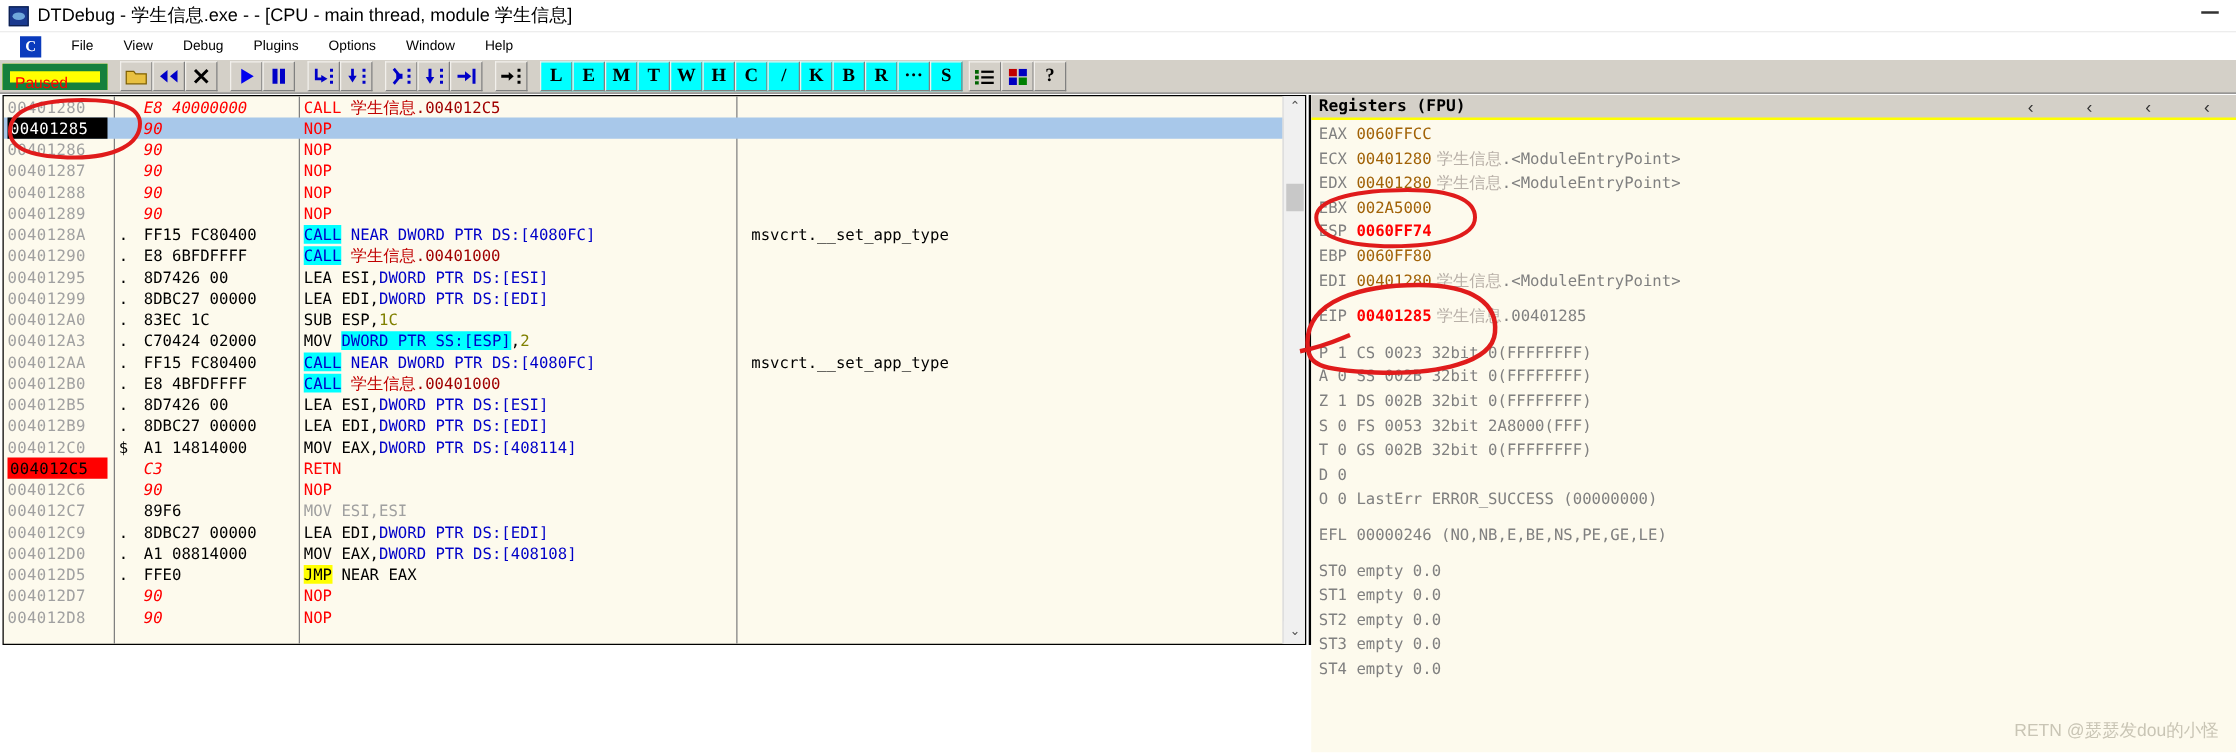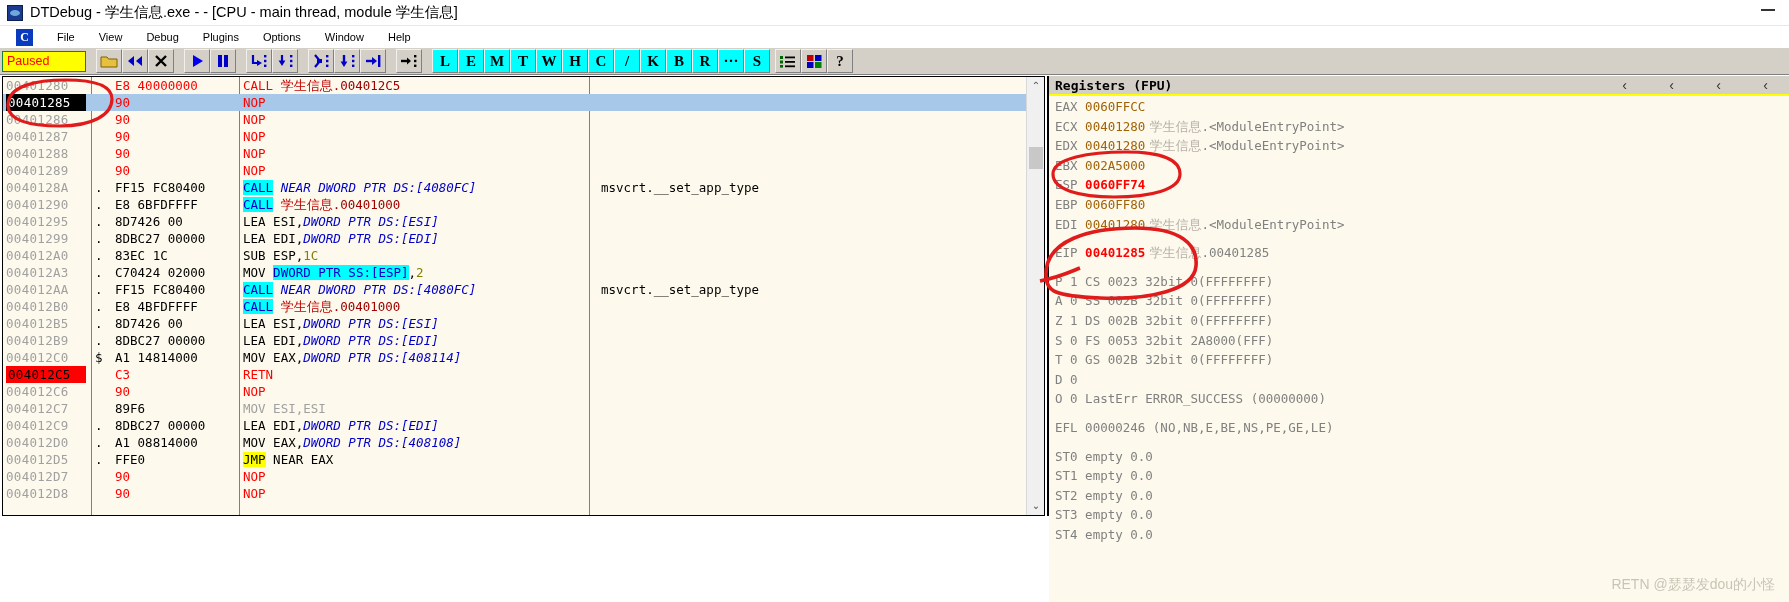--- a/index.html
+++ b/index.html
@@ -63,21 +63,21 @@
 
   
   .toolbar {
     position: absolute; left: 0; top: 48px; width: 1789px; height: 27px;
     background: #d4d0c8;
     display: flex; align-items: center;
     border-bottom: 1px solid #808080;
   }
   .status-pill {
     width: 84px; height: 21px; margin-left: 2px;
-    background: #ffff00; border: 1px solid #15803d;
+    background: #ffff00; border: 6px solid #15803d;
     color: #ff0000; font-size: 12.5px; line-height: 19px;
     padding-left: 4px;
     font-family: "Liberation Sans", sans-serif;
     flex: none;
   }
   .tb-gap { width: 10px; flex: none; }
   .tb-gap-sm { width: 5px; flex: none; }
   .tb-btn {
     width: 26px; height: 24px; flex: none;
     background: #d4d0c8;
@@ -111,30 +111,30 @@
   }
   .row.sel { background: #a8c8ea; }
   .c-addr {
     position: absolute; left: 3px; width: 80px;
     color: #a0a0a0; letter-spacing: 0.3px;
   }
   .c-addr.eip { background: #000000; color: #ffffff; padding-left: 2px; }
   .c-addr.bp  { background: #ff0000; color: #000000; padding-left: 2px; }
   .c-mark { position: absolute; left: 92px; width: 14px; color: #000; }
   .c-hex  { position: absolute; left: 112px; width: 125px; color: #000; }
-  .c-hex.red { color: #ff0000; }
+  .c-hex.red { color: #ff0000; font-style: italic; }
   .c-mn   { position: absolute; left: 240px; }
   .c-cmt  { position: absolute; left: 598px; color: #000; }
   .vdiv1 { position: absolute; left: 88px; top: 0; width: 1px; height: 438px; background: #808080; }
   .vdiv2 { position: absolute; left: 236px; top: 0; width: 1px; height: 438px; background: #808080; }
   .vdiv3 { position: absolute; left: 586px; top: 0; width: 1px; height: 438px; background: #808080; }
 
   .k-red    { color: #ff0000; }
   .k-dkred  { color: #a00000; }
-  .k-blue   { color: #0000c8; font-style: italic; }
+  .k-blue   { color: #0000c8; }
   .k-black  { color: #000000; }
   .k-gray   { color: #a0a0a0; }
   .k-cyanbg-b { background: #00ffff; color: #0000c8; }
   .k-yelbg  { background: #ffff00; color: #000000; }
   .k-olive  { color: #808000; }
   .k-cn     { color: #c00000; font-family: "DejaVu Sans", sans-serif; font-size: 13px; }
 
   
   .vsb {
     position: absolute; right: 0; top: 0; width: 18px; height: 438px;

